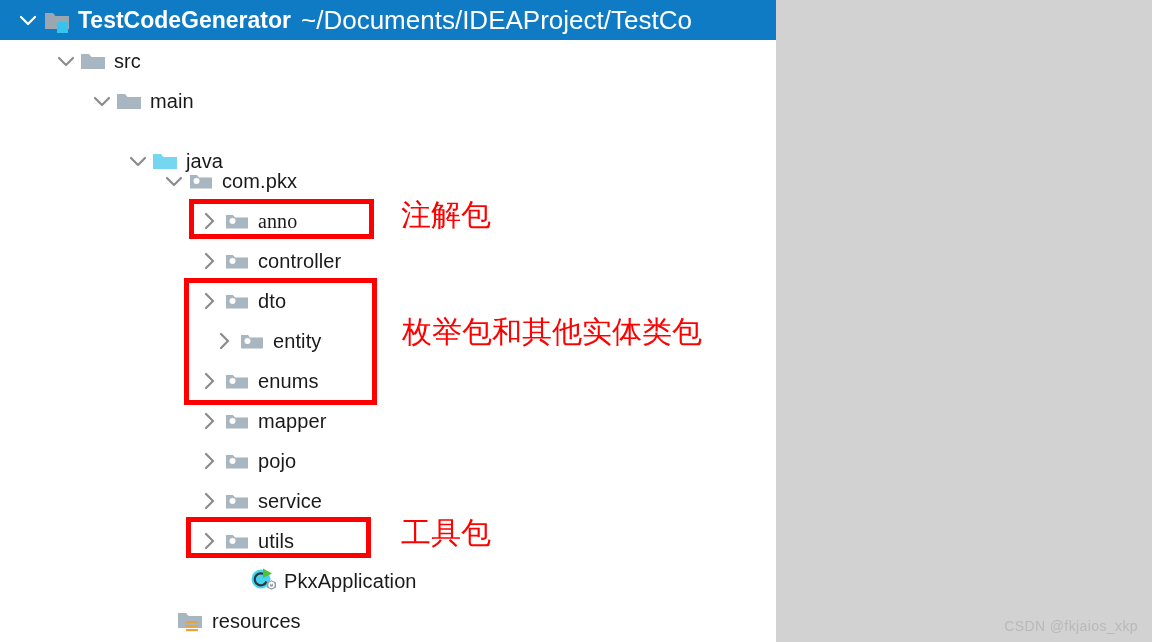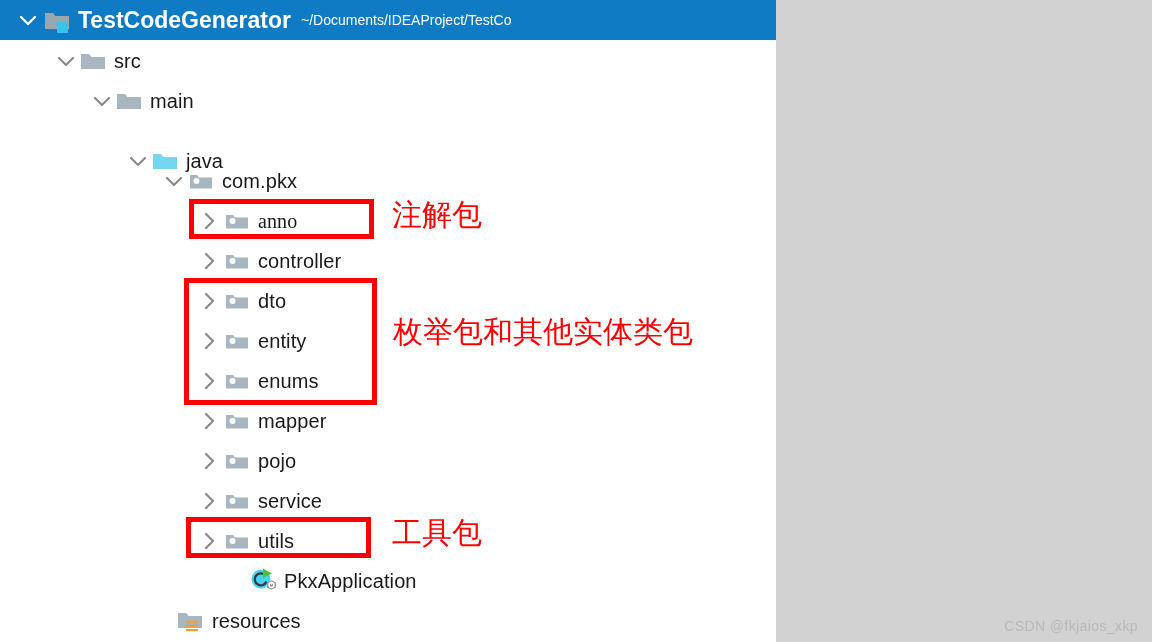--- a/index.html
+++ b/index.html
@@ -50,39 +50,40 @@
     font-size: 20px;
     color: #1a1a1a;
     letter-spacing: 0.1px;
   }
   .title-name {
     font-size: 23px;
     font-weight: bold;
     color: #ffffff;
   }
   .title-path {
-    font-size: 14px;
+    font-size: 26px;
     color: #ffffff;
     margin-left: 10px;
     font-weight: normal;
   }
   
   .annot-box {
     position: absolute;
     border: 5px solid #fe0000;
     background: transparent;
     pointer-events: none;
   }
   .annot-text {
     position: absolute;
     color: #fe0000;
     font-size: 30px;
     font-family: "DejaVu Sans", "Liberation Sans", sans-serif;
     white-space: nowrap;
     line-height: 1;
+    margin-left: 9px;
   }
   
   #watermark {
     position: absolute;
     right: 14px; bottom: 8px;
     font-size: 14px;
     color: #b9b9b9;
     letter-spacing: 0.4px;
   }
 </style>
@@ -184,21 +185,21 @@
             <svg width="20" height="16" viewBox="0 0 20 16">
               <polyline points="6,1 13,8 6,15" fill="none" stroke="#8b8b8b" stroke-width="2.2" stroke-linecap="round" stroke-linejoin="round"></polyline>
             </svg>
           </div>
           <div class="icon"><svg width="30" height="30" viewBox="0 0 30 30">
               <path d="M4 9 h7 l2 2.5 H26 v11 H4 Z" fill="#a7b6c0"></path>
               <circle cx="10.5" cy="15" r="3" fill="#ffffff"></circle>
             </svg></div>
           <span class="label">dto</span>
         </div>
-        <div class="row" style="top: 321px;">
+        <div class="row" style="top: 321px; padding-left: 15px;">
           <div class="twisty" style="margin-left: 196px;">
             <svg width="20" height="16" viewBox="0 0 20 16">
               <polyline points="6,1 13,8 6,15" fill="none" stroke="#8b8b8b" stroke-width="2.2" stroke-linecap="round" stroke-linejoin="round"></polyline>
             </svg>
           </div>
           <div class="icon"><svg width="30" height="30" viewBox="0 0 30 30">
               <path d="M4 9 h7 l2 2.5 H26 v11 H4 Z" fill="#a7b6c0"></path>
               <circle cx="10.5" cy="15" r="3" fill="#ffffff"></circle>
             </svg></div>
           <span class="label">entity</span>

